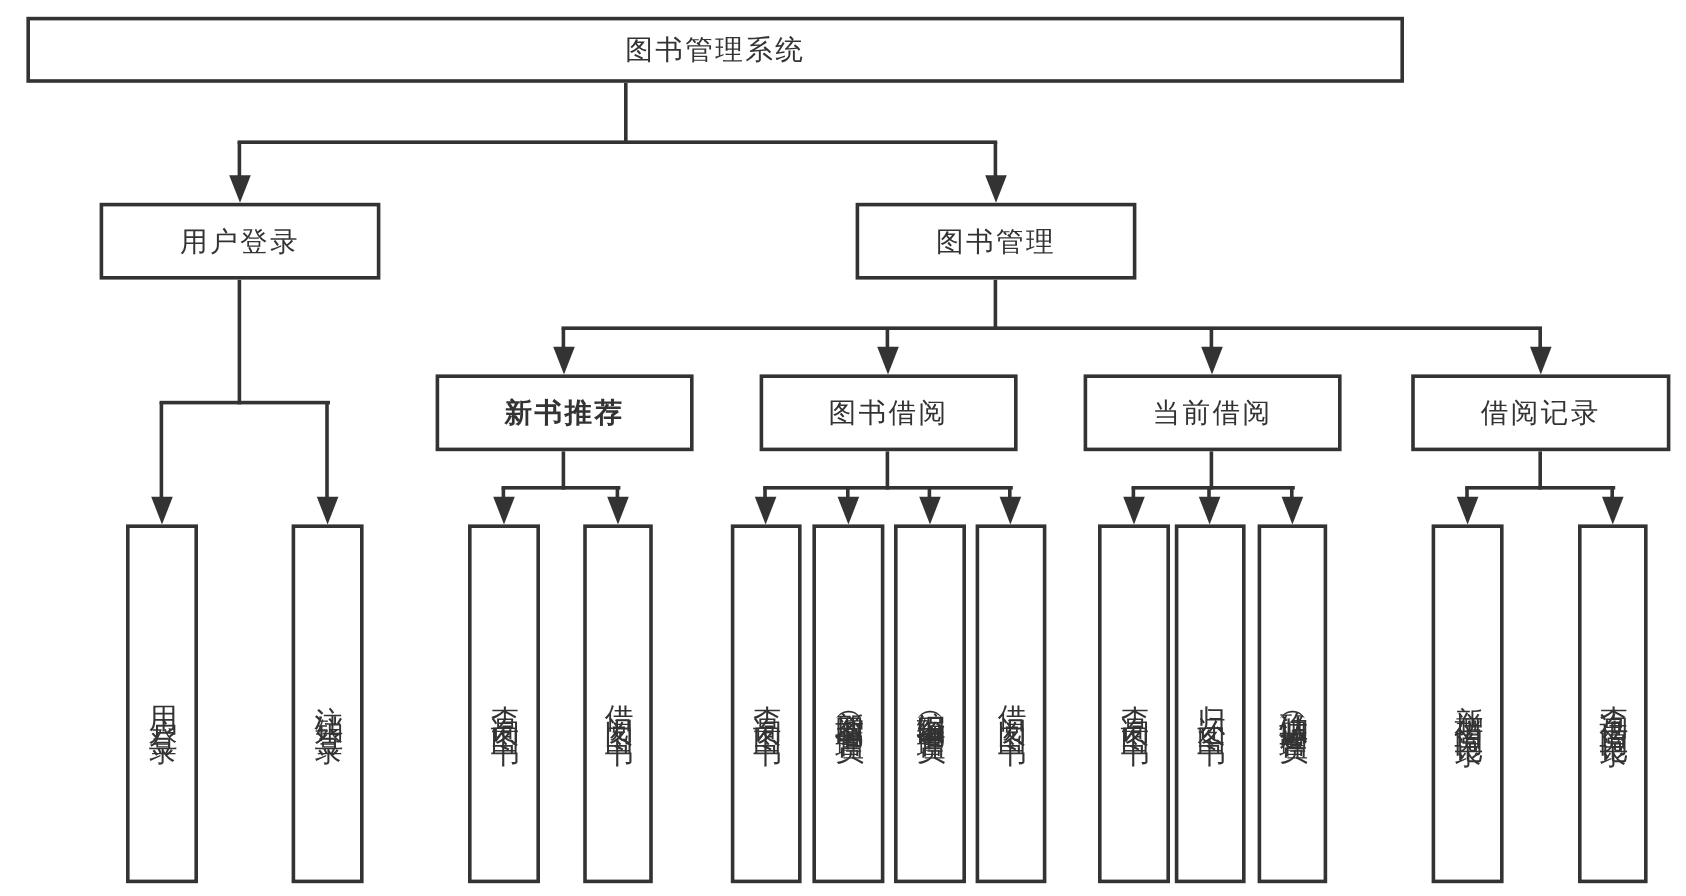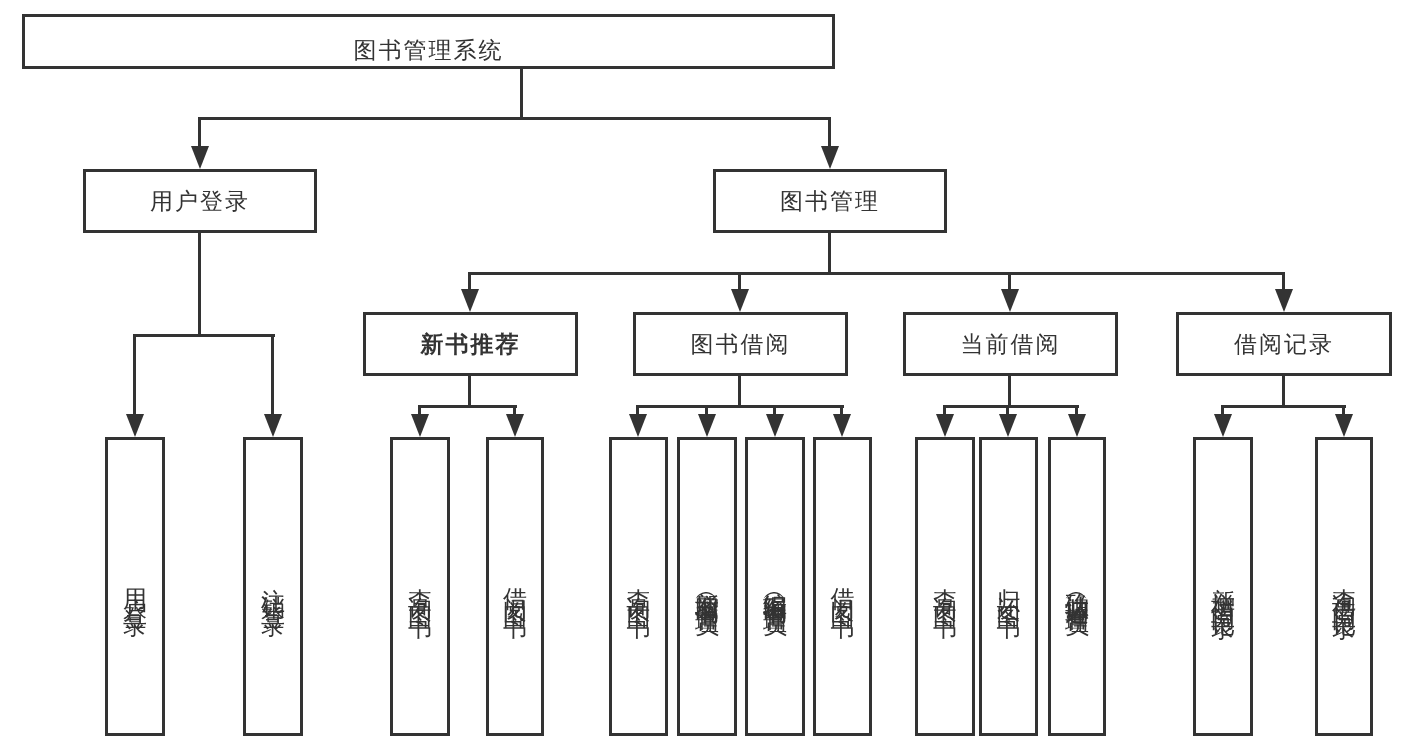--- a/index.html
+++ b/index.html
@@ -101,21 +101,21 @@
   <div class="arrow" style="left:629px;top:414px;"></div>
   <div class="arrow" style="left:698px;top:414px;"></div>
   <div class="arrow" style="left:766px;top:414px;"></div>
   <div class="arrow" style="left:833px;top:414px;"></div>
   <div class="arrow" style="left:936px;top:414px;"></div>
   <div class="arrow" style="left:999px;top:414px;"></div>
   <div class="arrow" style="left:1068px;top:414px;"></div>
   <div class="arrow" style="left:1214px;top:414px;"></div>
   <div class="arrow" style="left:1335px;top:414px;"></div>
 
-  <div class="node node-h" style="left:22px;top:14px;width:813px;height:55px;align-items:flex-end;">
+  <div class="node node-h" style="left:22px;top:14px;width:1148px;height:55px;">
     <span>图书管理系统</span>
   </div>
 
   <div class="node node-h" style="left:83px;top:169px;width:234px;height:64px;">
     <span>用户登录</span>
   </div>
   <div class="node node-h" style="left:713px;top:169px;width:234px;height:64px;">
     <span>图书管理</span>
   </div>
 

